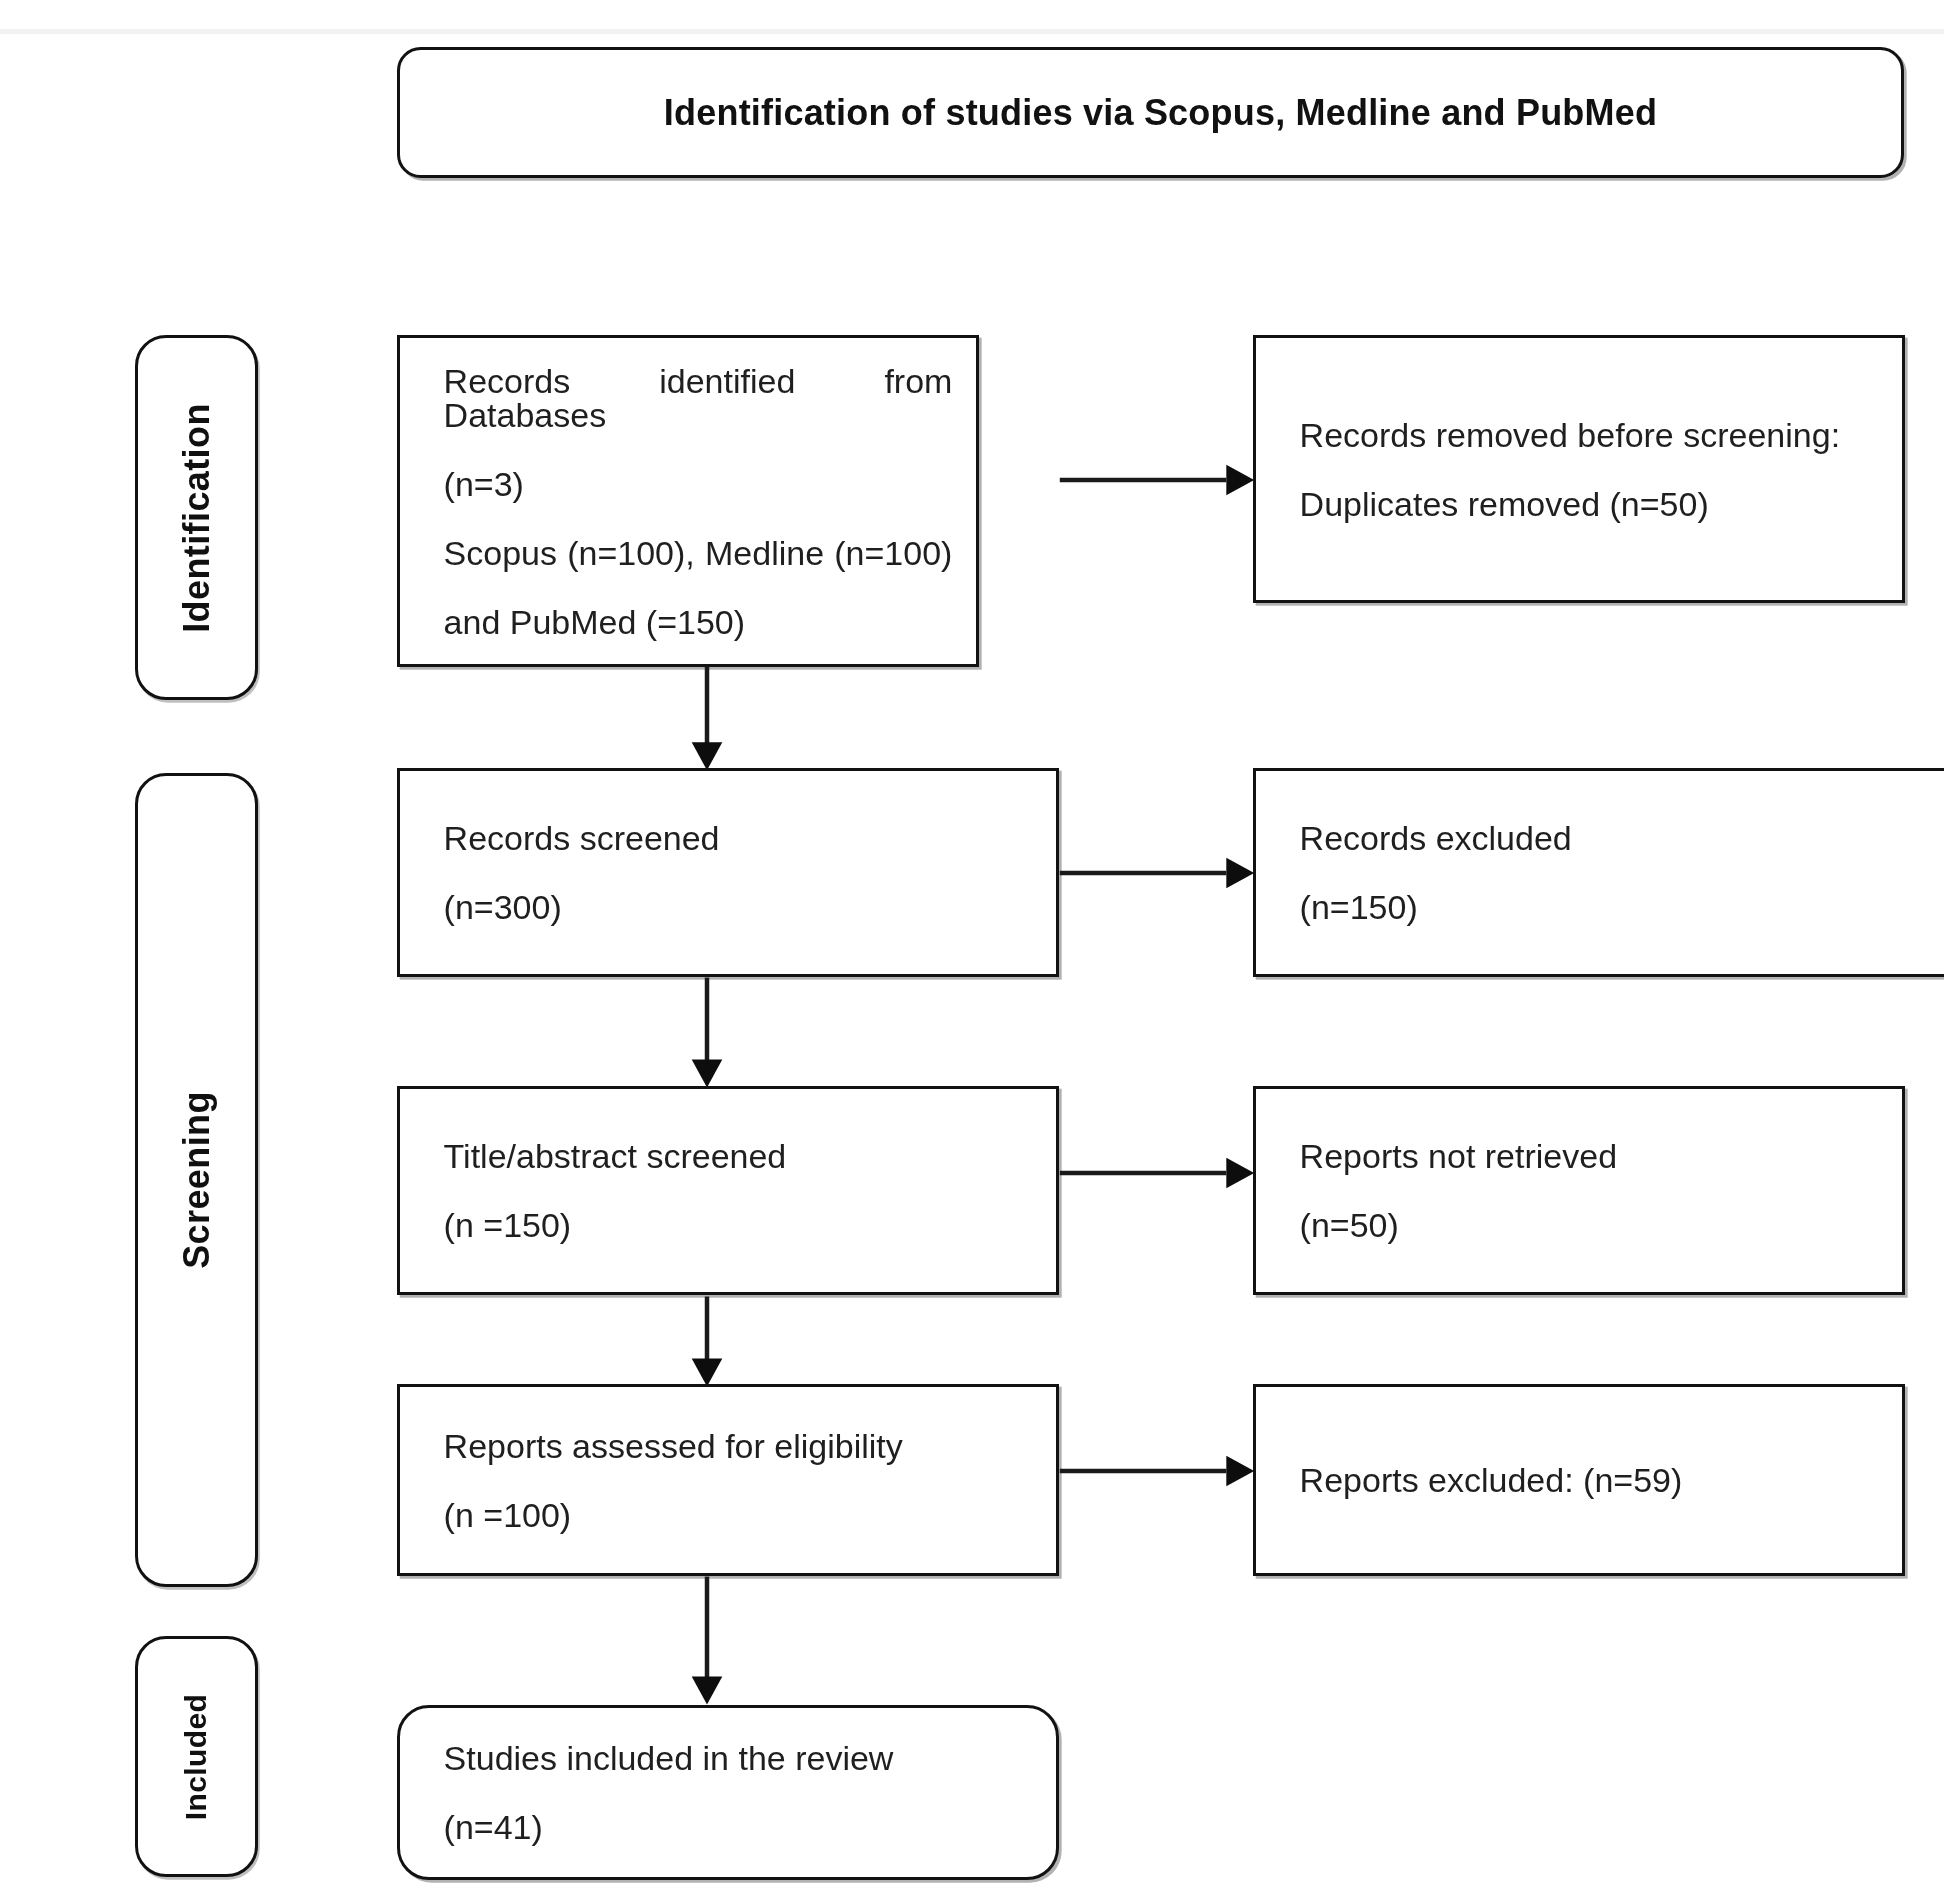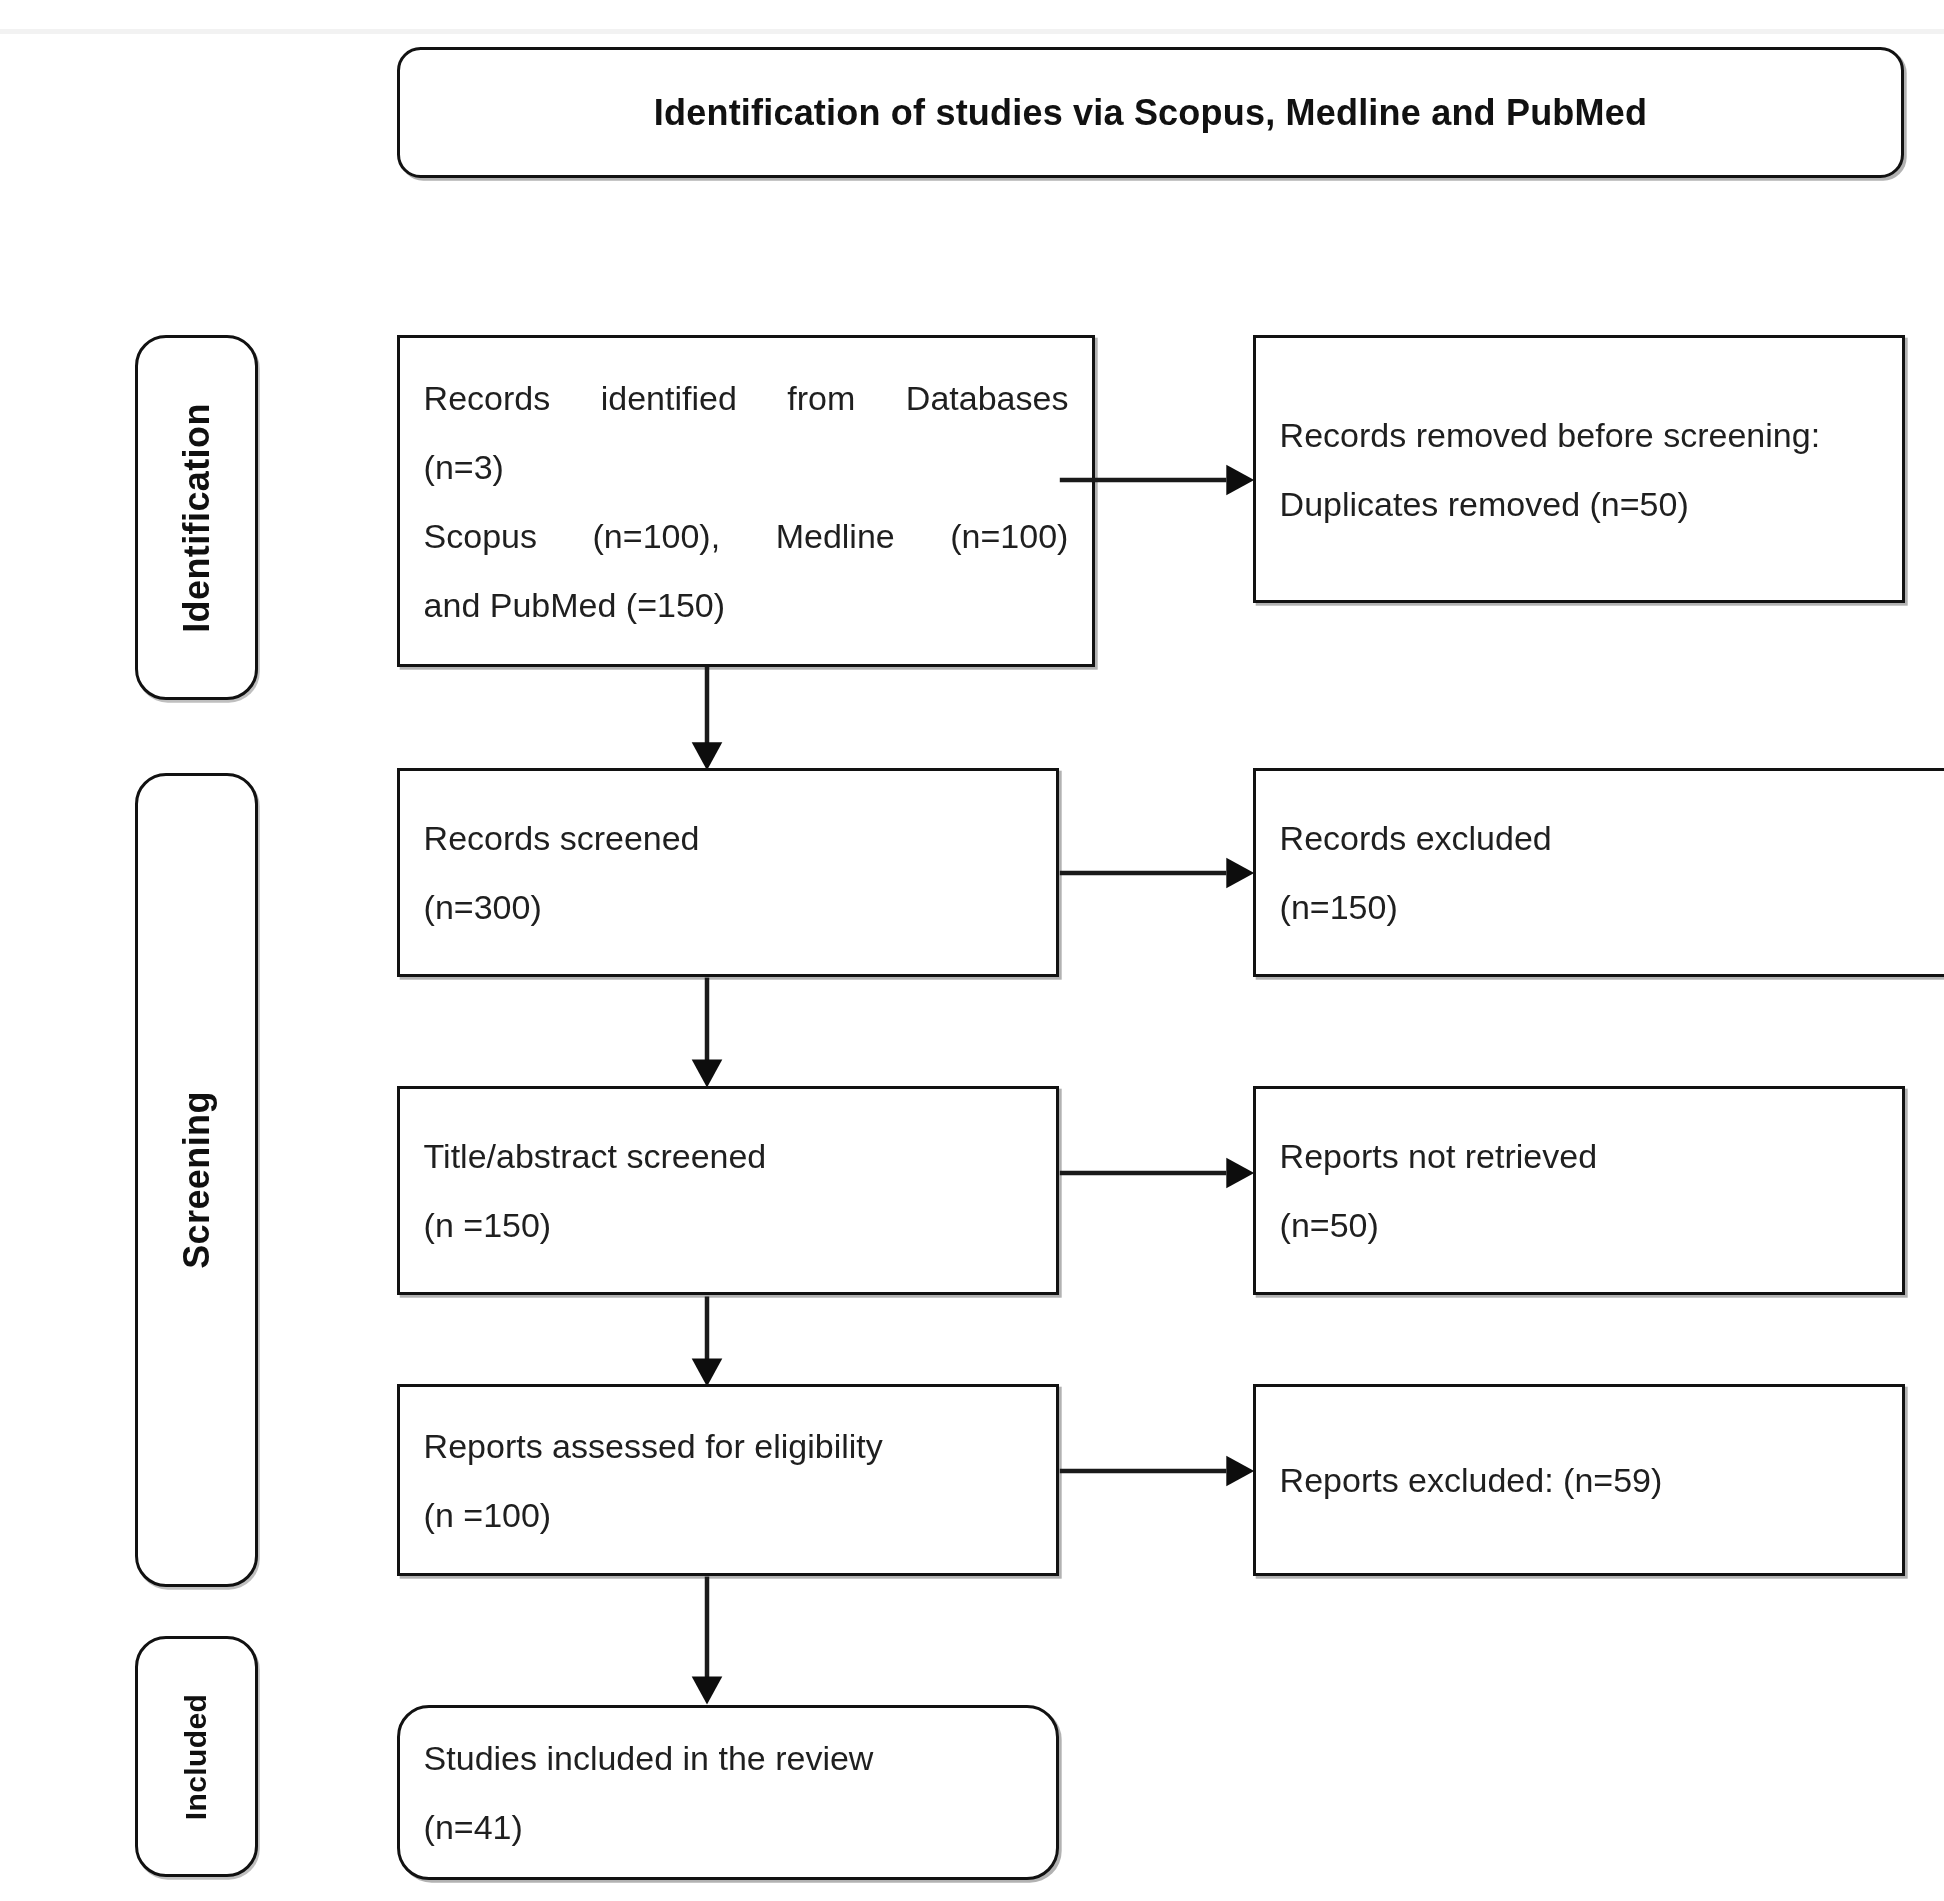--- a/index.html
+++ b/index.html
@@ -35,20 +35,21 @@
   
   .node {
     position: absolute;
     box-sizing: border-box;
     background: #ffffff;
     border: 3.6px solid #121212;
     box-shadow: 2.7px 2.7px 0 rgba(0,0,0,0.30);
     display: flex;
     flex-direction: column;
     justify-content: center;
+    padding-left: 20px;
   }
 
   .node.header-node {
     border-radius: 23.6px;
     align-items: center;
     justify-content: center;
   }
 
   .header-title {
     font-size: 36px;
@@ -129,21 +130,21 @@
   </div>
 
   <div class="stage-tab" style="left:135px; top:773px; width:123px; height:814px;">
     <span class="stage-label">Screening</span>
   </div>
 
   <div class="stage-tab small" style="left:135px; top:1636px; width:123px; height:241px;">
     <span class="stage-label">Included</span>
   </div>
 
-  <div class="node" style="left:397px; top:335px; width:698px; height:332px;">
+  <div class="node" style="left:397px; top:335px; width:582px; height:332px;">
     <div class="node-body">
       <p class="node-line justify">Records  identified  from  Databases</p>
       <p class="node-line">(n=3)</p>
       <p class="node-line justify">Scopus   (n=100),   Medline   (n=100)</p>
       <p class="node-line">and PubMed (=150)</p>
     </div>
   </div>
 
   <div class="node" style="left:1253px; top:335px; width:652px; height:268px;">
     <div class="node-body">

